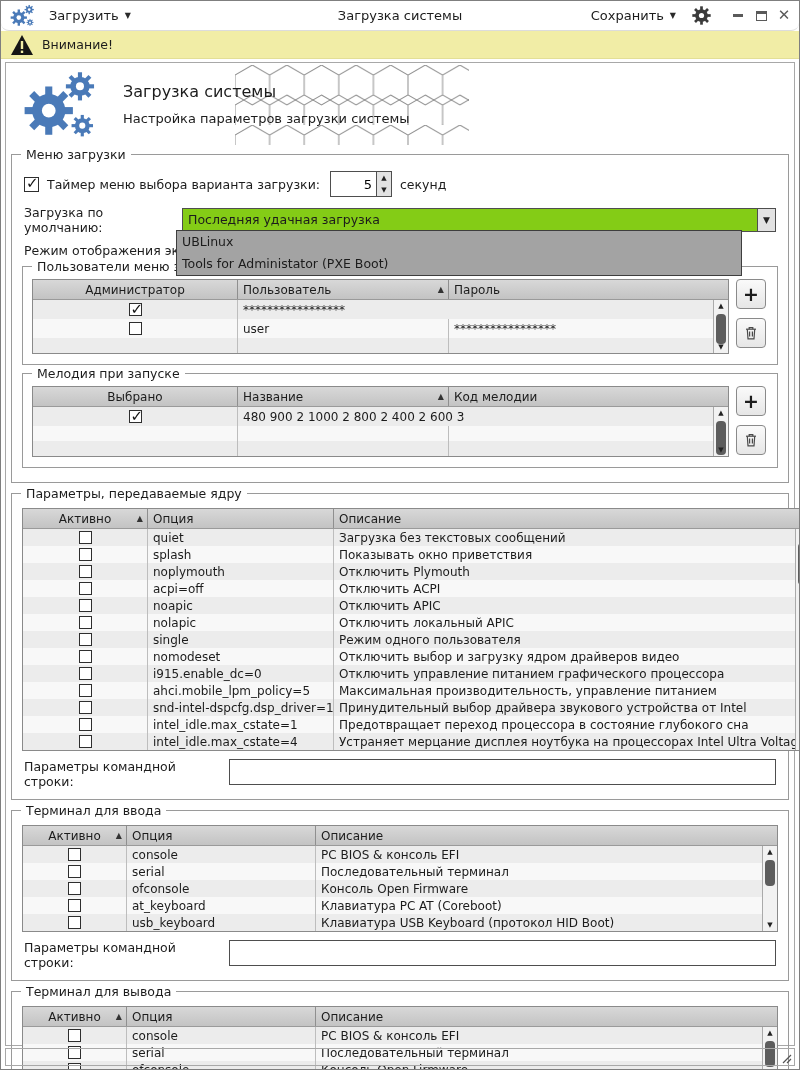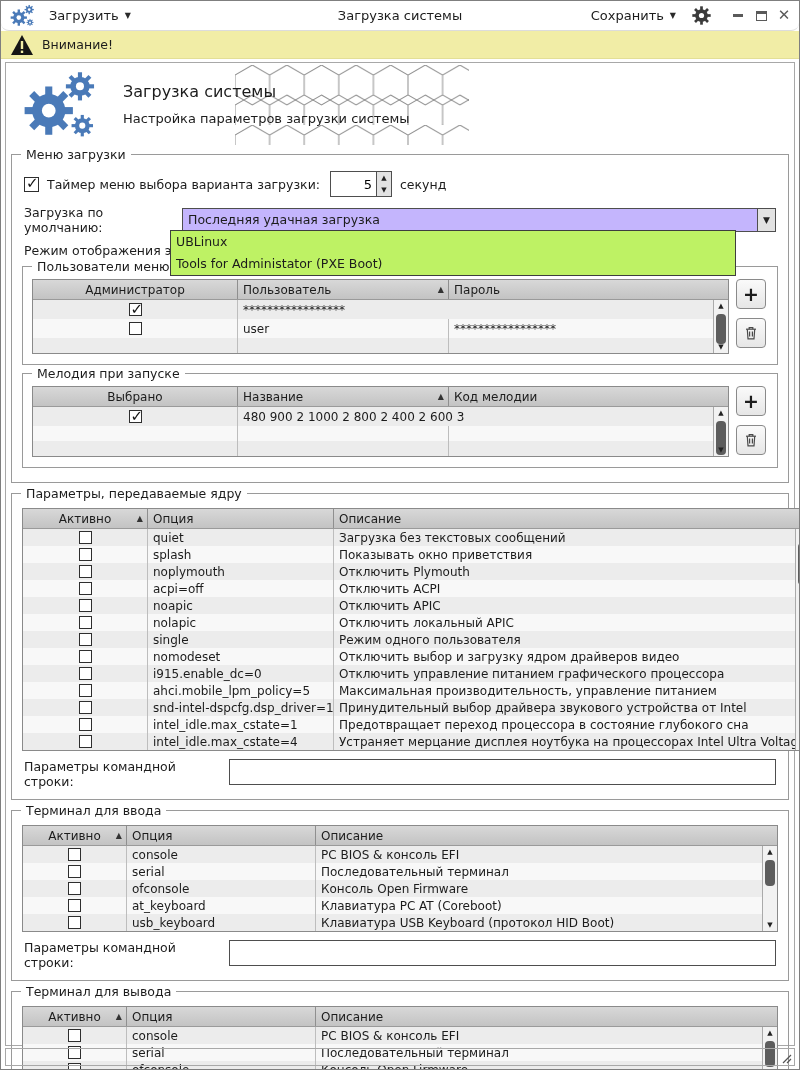--- a/index.html
+++ b/index.html
@@ -46,24 +46,24 @@
   .cb-lg { width:15px; height:15px; }
   .cb.checked::after { content:"✓"; position:absolute; left:1px; top:-4px; font-size:15px; font-weight:bold; color:#111; }
   .frow label.txt { margin-left:8px; }
   .spin { display:flex; width:62px; height:26px; border:1px solid #4e4e4e; background:#fff; margin-left:10px; }
   .spin input { flex:1; min-width:0; border:none; outline:none; text-align:right; font-size:13px; padding-right:4px; font-family:inherit; }
   .spin-btns { width:15px; border-left:1px solid #4e4e4e; background:#e2e2e2; display:flex; flex-direction:column; }
   .spin-btns span { flex:1; display:flex; align-items:center; justify-content:center; font-size:7px; color:#222; cursor:pointer; }
   .unit { margin-left:8px; }
   .lbl-fixed { width:158px; flex:none; }
   .combo-row { position:relative; }
-  .combo { flex:1; height:24px; border:1px solid #4e4e4e; background:#c4b5fd; display:flex; align-items:stretch; }
+  .combo { flex:1; height:24px; border:1px solid #4e4e4e; background:#84cc16; display:flex; align-items:stretch; }
   .combo-val { flex:1; padding:3px 5px; font-size:12.5px; white-space:nowrap; overflow:hidden; }
   .combo-btn { width:18px; border-left:1px solid #4e4e4e; background:#e2e2e2; display:flex; align-items:center; justify-content:center; font-size:9px; color:#222; cursor:pointer; }
-  .dd { position:absolute; left:146px; top:25px; width:566px; background:#bef264; border:1px solid #3e3e3e; z-index:40; }
+  .dd { position:absolute; left:152px; top:25px; width:566px; background:#a3a3a3; border:1px solid #3e3e3e; z-index:40; }
   .dd-item { height:22px; line-height:22px; padding:0 5px; font-size:12.5px; cursor:pointer; white-space:nowrap; }
   
   .twrap { display:flex; align-items:flex-start; gap:7px; margin:2px 4px 4px; }
   .tbl { flex:1; border:1px solid #8a8a8a; background:#fff; }
   .thead { display:flex; height:20px; background:linear-gradient(#d8d8d8,#c3c3c3); border-bottom:1px solid #9a9a9a; }
   .th { display:flex; align-items:center; padding:0 5px; font-size:12px; position:relative; border-right:1px solid #8f8f8f; }
   .th:last-child { border-right:none;align-items:center; }
   .sort { position:absolute; right:4px; font-size:8px; color:#333; }
   .tbody { position:relative; }
   .tr { display:flex; }

